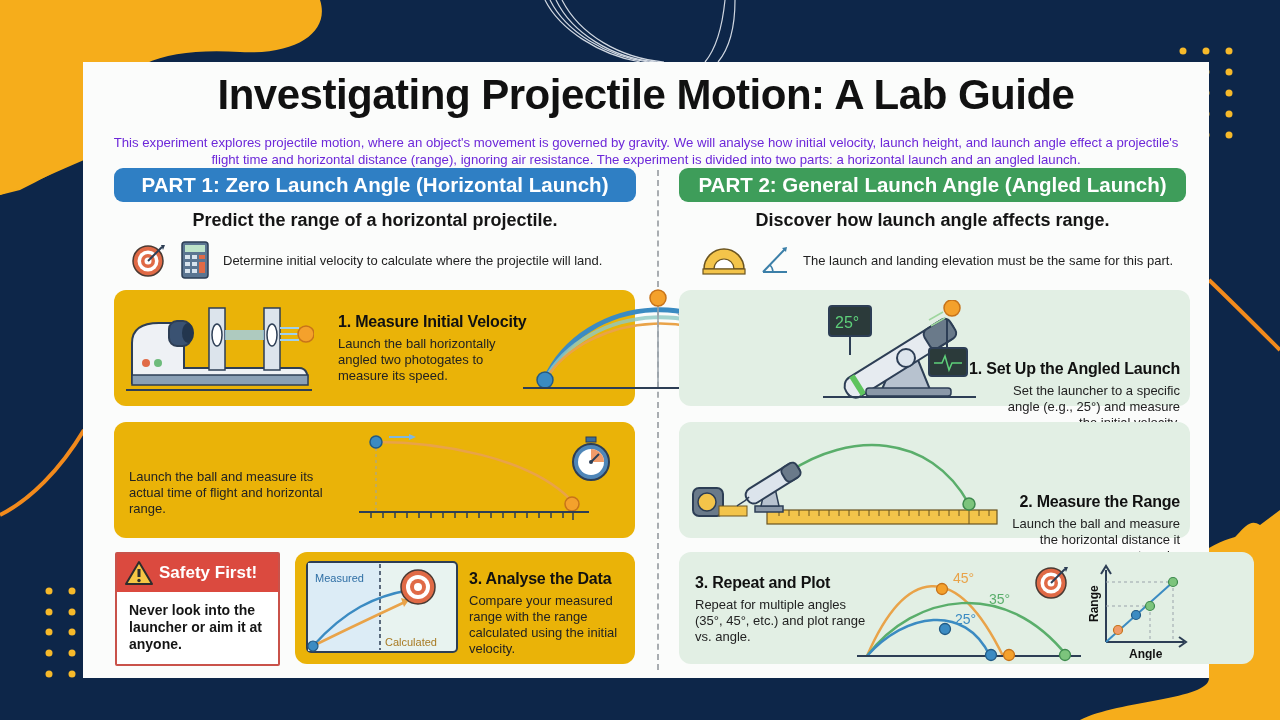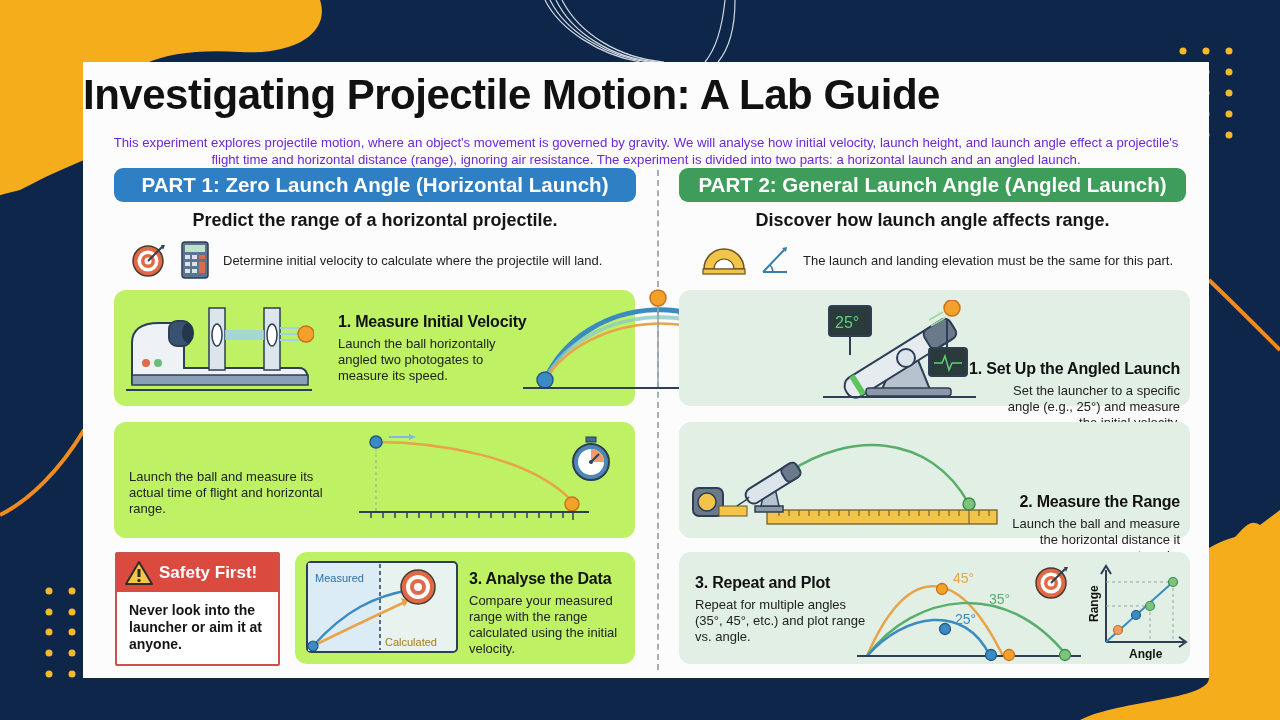--- a/index.html
+++ b/index.html
@@ -13,21 +13,21 @@
   .bg-svg { position: absolute; left: 0; top: 0; width: 1280px; height: 720px; }
 
   .sheet {
     position: absolute;
     left: 83px; top: 62px;
     width: 1126px; height: 616px;
     background: #fbfcfb;
   }
   .title {
     position: absolute; left: 0; top: 9px; width: 100%;
-    text-align: left;
+    text-align: center;
     font-size: 42px; font-weight: 700; letter-spacing: -0.5px;
     color: #111;
   }
   .intro {
     position: absolute; left: 20px; top: 72px; width: 1086px;
     text-align: center; font-size: 13.2px; line-height: 17px; color: #6d28d9;
   }
   .part-pill {
     position: absolute; top: 106px; height: 34px;
     border-radius: 9px; color: #fff;
@@ -51,29 +51,29 @@
   .part2-note { left: 618px; }
 
   .divider {
     position: absolute; left: 574px; top: 108px; width: 0; height: 500px;
     border-left: 2px dashed #a9adb1;
   }
 
   .card {
     position: absolute; border-radius: 12px;
   }
-  .blue { background: #bef264; padding-left: 12px; }
+  .blue { background: #eab308; padding-left: 12px; }
   .green { background: #e2efe4; }
 
   .c1 { left: 31px; top: 228px; width: 521px; height: 116px; }
   .c2 { left: 31px; top: 360px; width: 521px; height: 116px; }
   .c3 { left: 212px; top: 490px; width: 340px; height: 112px; }
   .d1 { left: 596px; top: 228px; width: 511px; height: 116px; }
   .d2 { left: 596px; top: 360px; width: 511px; height: 116px; }
-  .d3 { left: 596px; top: 490px; width: 511px; height: 112px; }
+  .d3 { left: 596px; top: 490px; width: 575px; height: 112px; }
 
   .step-title { position: absolute; font-size: 16px; font-weight: 700; color: #111; letter-spacing: -0.2px; }
   .step-body { position: absolute; font-size: 13px; line-height: 16px; color: #222; }
   .right { text-align: right; margin-top: 47px; }
 
   .safety {
     position: absolute; left: 32px; top: 490px; width: 165px; height: 114px;
     border: 2px solid #c9524a; border-radius: 2px; overflow: hidden; background: #fff;
   }
   .safety-head {

